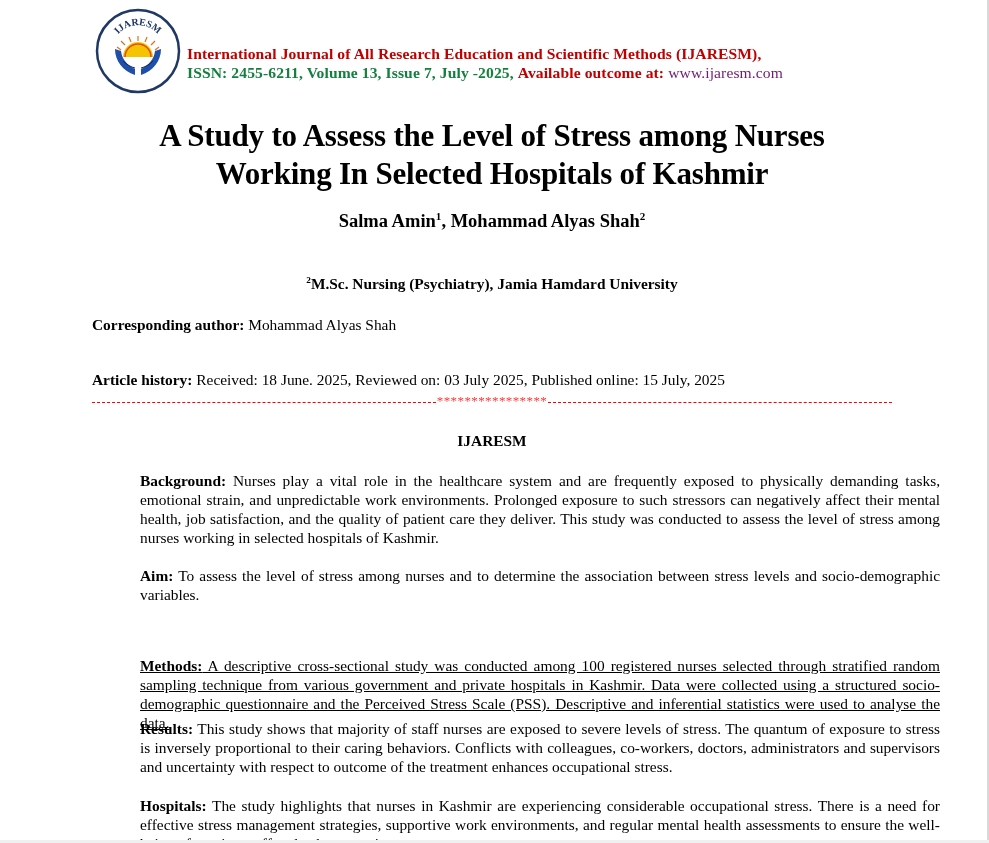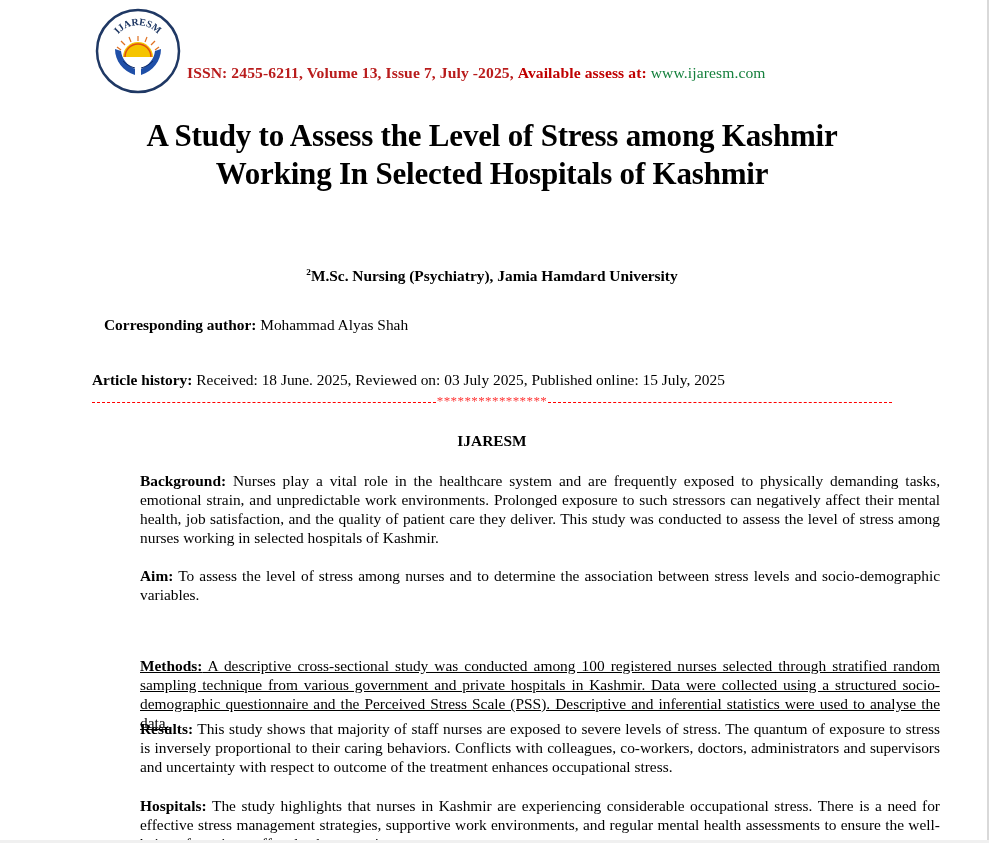--- a/index.html
+++ b/index.html
@@ -61,23 +61,23 @@
     }
     .journal-line2 {
       position: absolute;
       left: 187px;
       top: 64px;
       font-family: "Liberation Serif", serif;
       font-size: 15.6px;
       white-space: nowrap;
       letter-spacing: 0.1px;
     }
-    .issn { color: #b91c1c; font-weight: bold; }
+    .issn { color: #15803d; font-weight: bold; }
     .avail { color: #c00000; font-weight: bold; }
-    .url { color: #15803d; font-weight: normal; }
+    .url { color: #701a75; font-weight: normal; }
 
     
     .title {
       position: absolute;
       left: 0;
       width: 984px;
       top: 117px;
       text-align: center;
       font-family: "Liberation Serif", serif;
       font-weight: bold;
@@ -103,31 +103,31 @@
     .affil {
       position: absolute;
       left: 0;
       width: 984px;
       text-align: center;
       font-family: "Liberation Serif", serif;
       font-weight: bold;
       font-size: 15.4px;
     }
     .affil1 { top: 255px; }
-    .affil2 { top: 267px; }
+    .affil2 { top: 275px; }
 
     .meta {
       position: absolute;
       left: 92px;
       font-family: "Liberation Serif", serif;
       font-size: 15.4px;
       white-space: nowrap;
     }
     .meta b { font-weight: bold; }
-    .corr { top: 316px; margin-left: 12px; }
+    .corr { top: 316px; }
     .history { top: 371px; }
 
     .divider {
       position: absolute;
       left: 92px;
       top: 393px;
       width: 800px;
       font-family: "Liberation Serif", serif;
       font-size: 13px;
       color: #ff0000;
@@ -202,31 +202,35 @@
 
     <path d="M 30 52 A 15 15 0 0 1 60 52 Z" fill="#f5c400"></path>
     <path d="M 32 52 A 13 13 0 0 1 58 52" fill="none" stroke="#e05010" stroke-width="1.5"></path>
 
     <path d="M 22 44 C 22 56, 30 66, 42 70 L 42 64 C 34 60, 29 54, 28 46 Z" fill="#1f4fa8"></path>
     <path d="M 68 44 C 68 56, 60 66, 48 70 L 48 64 C 56 60, 61 54, 62 46 Z" fill="#1f4fa8"></path>
     <path d="M 30 56 C 34 60, 38 62, 42 63" fill="none" stroke="#0e2a66" stroke-width="1"></path>
     <path d="M 60 56 C 56 60, 52 62, 48 63" fill="none" stroke="#0e2a66" stroke-width="1"></path>
   </svg>
 
+  <div class="journal-line1">International Journal of All Research Education and Scientific Methods (IJARESM),</div>
   <div class="journal-line2">
     <span class="issn">ISSN: 2455-6211, Volume 13, Issue 7, July -2025,</span>
-    <span class="avail">Available assess at:</span>
+    <span class="avail">Available outcome at:</span>
     <span class="url">www.ijaresm.com</span>
   </div>
 
   <div class="title">
-    <div>A Study to Assess the Level of Stress among Kashmir</div>
+    <div>A Study to Assess the Level of Stress among Nurses</div>
     <div>Working In Selected Hospitals of Kashmir</div>
   </div>
 
+  <div class="authors">
+    <span>Salma Amin</span><sup>1</sup><span>, </span><span>Mohammad Alyas Shah</span><sup>2</sup>
+  </div>
 
   <div class="affil affil2">
     <sup>2</sup><span>M.Sc. Nursing (Psychiatry), Jamia Hamdard University</span>
   </div>
 
   <div class="meta corr">
     <b>Corresponding author:</b><span> Mohammad Alyas Shah</span>
   </div>
   <div class="meta history">
     <b>Article history:</b><span> Received: 18 June. 2025, Reviewed on: 03 July 2025, Published online: 15 July, 2025</span>

